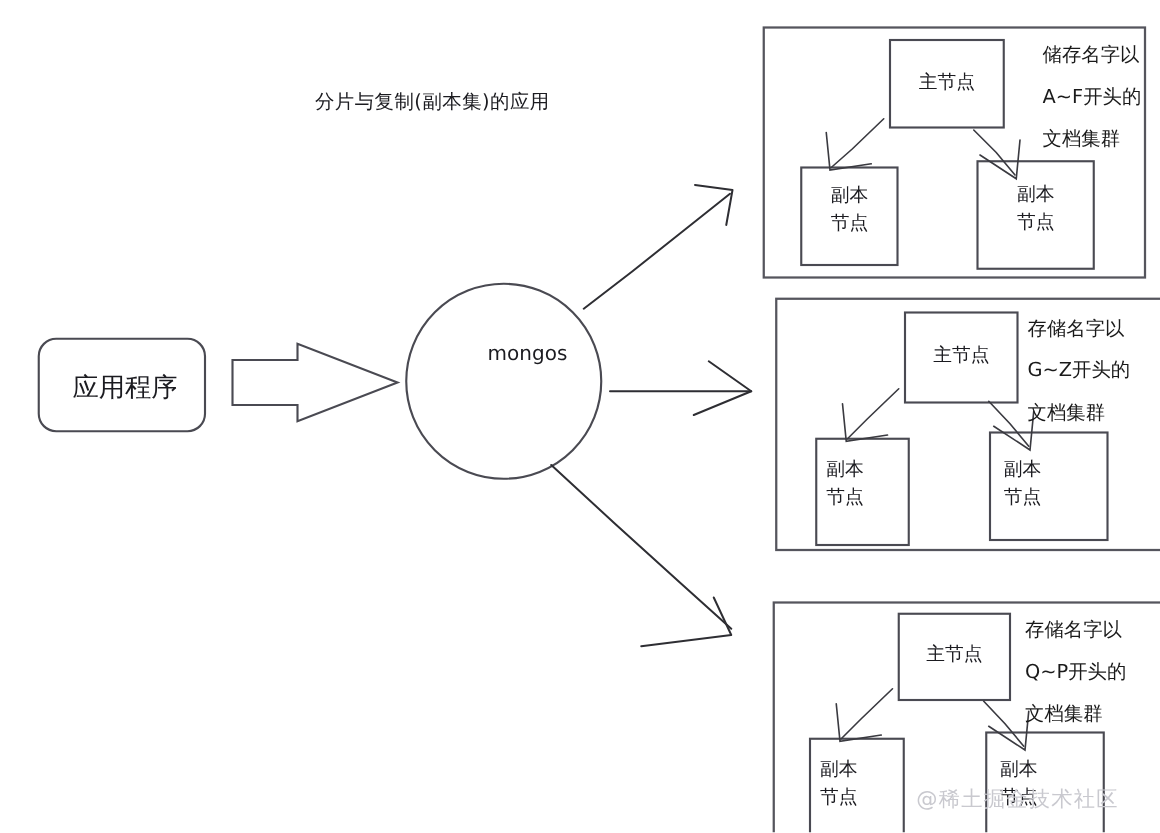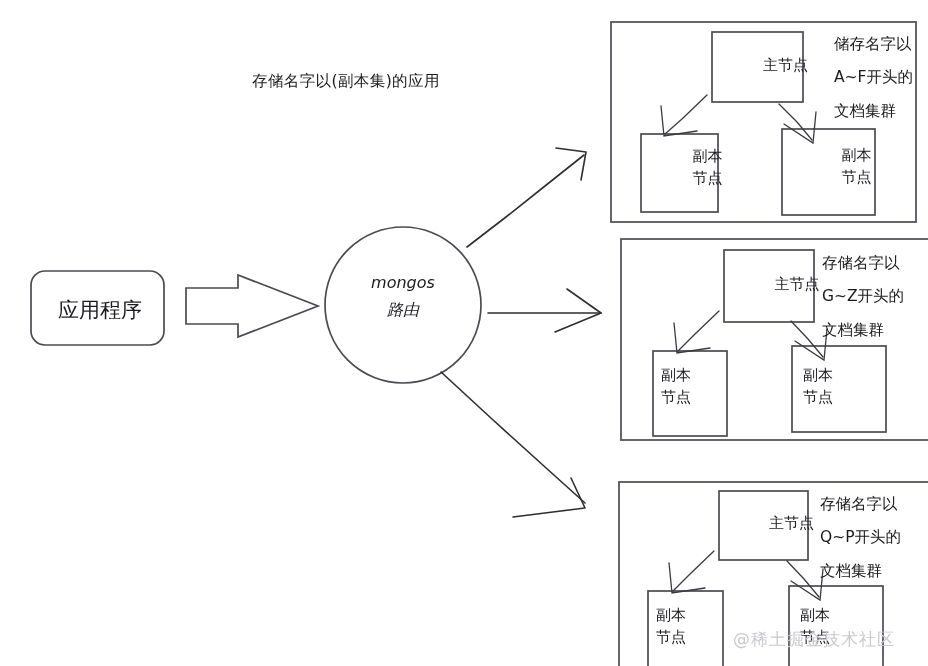--- a/index.html
+++ b/index.html
@@ -56,21 +56,20 @@
     color: #1b1b20;
     line-height: 1.0;
   }
   .title-text {
     font-size: 15.5px;
     letter-spacing: 0.4px;
   }
   .node-text {
     font-size: 15px;
     text-align: center;
-    padding-left: 28px;
   }
   .node-text .ln {
     display: block;
     line-height: 1.45;
   }
   .app-text {
     font-size: 21px;
   }
   .circle-text {
     text-align: center;
@@ -145,27 +144,26 @@
     <rect class="outerbox" x="619" y="482" width="322" height="200"></rect>
     <rect class="boxline" x="719" y="491" width="89" height="69"></rect>
     <rect class="boxline" x="648" y="591" width="75" height="85"></rect>
     <rect class="boxline" x="789" y="586" width="94" height="88"></rect>
     <path class="stroke-thin" d="M714 551 L689 575 L673 591"></path>
     <path class="stroke-thin" d="M669 563 L672 593 L705 588"></path>
     <path class="stroke-thin" d="M787 561 L804 579 L819 597"></path>
     <path class="stroke-thin" d="M791 581 L820 600 L823 569"></path>
   </svg>
 
-  <div class="txt title-text" style="left:252px; top:74px;">存储名字以(副本集)的应用</div>
+  <div class="txt title-text" style="left:252px; top:74px;">分片与复制(副本集)的应用</div>
 
   <div class="txt app-text" style="left:58px; top:300px;">应用程序</div>
 
-  <div class="txt circle-text" style="left:343px; top:269px; width:120px;font-style:italic;">
+  <div class="txt circle-text" style="left:362px; top:269px; width:120px;">
     <span class="ln">mongos</span>
-    <span class="ln">路由</span>
   </div>
 
   <div class="txt node-text" style="left:712px; top:58px; width:91px;">主节点</div>
   <div class="txt node-text" style="left:641px; top:146px; width:77px;">
     <span class="ln">副本</span>
     <span class="ln">节点</span>
   </div>
   <div class="txt node-text" style="left:782px; top:145px; width:93px;">
     <span class="ln">副本</span>
     <span class="ln">节点</span>

